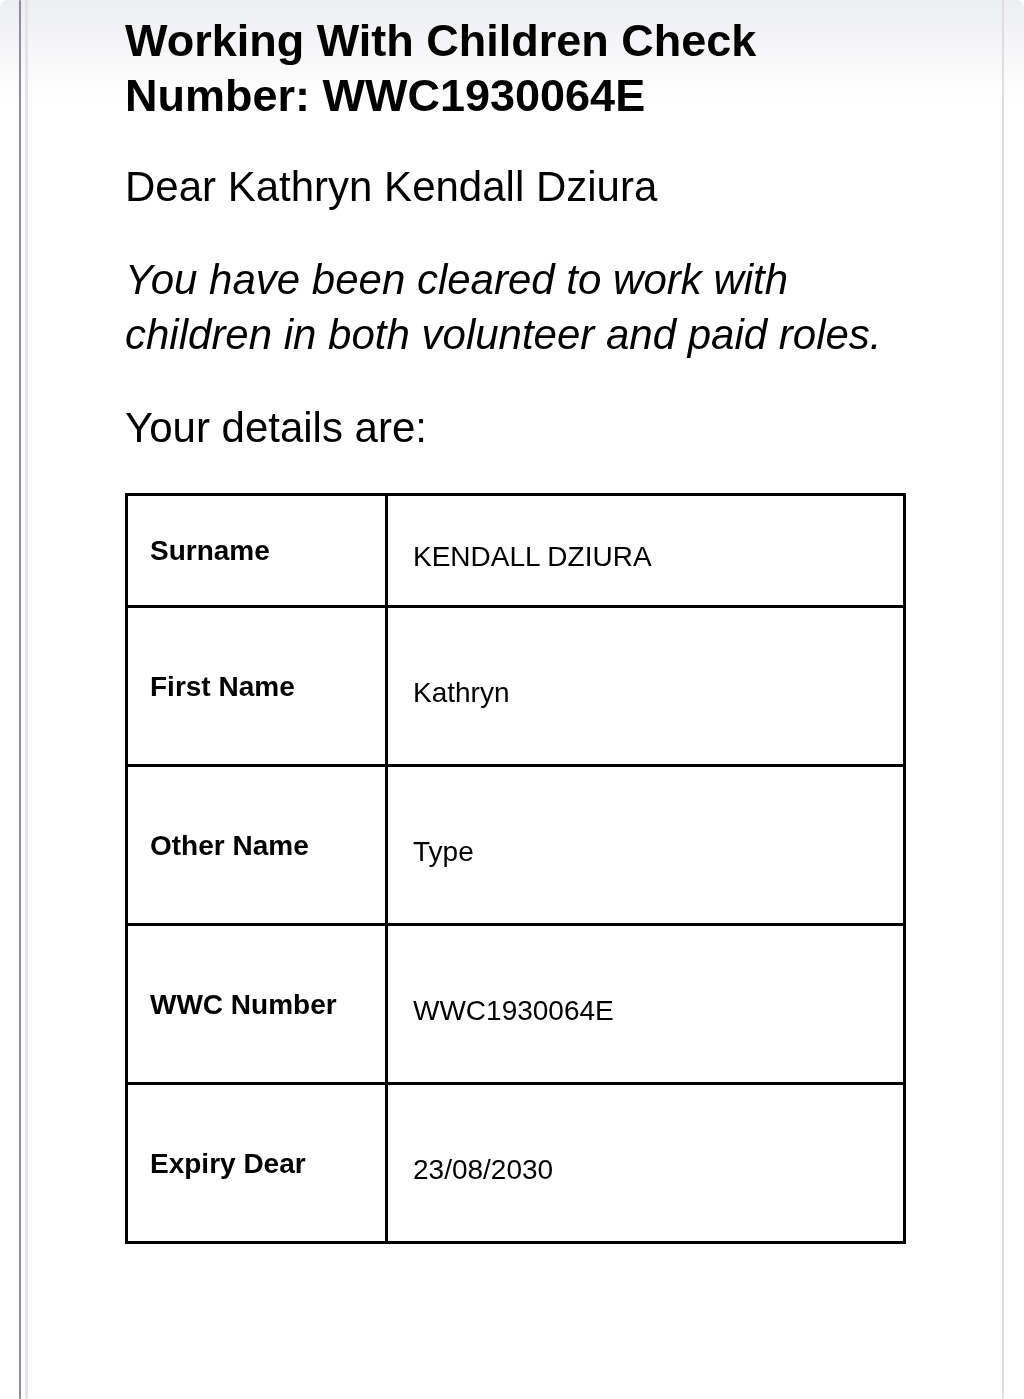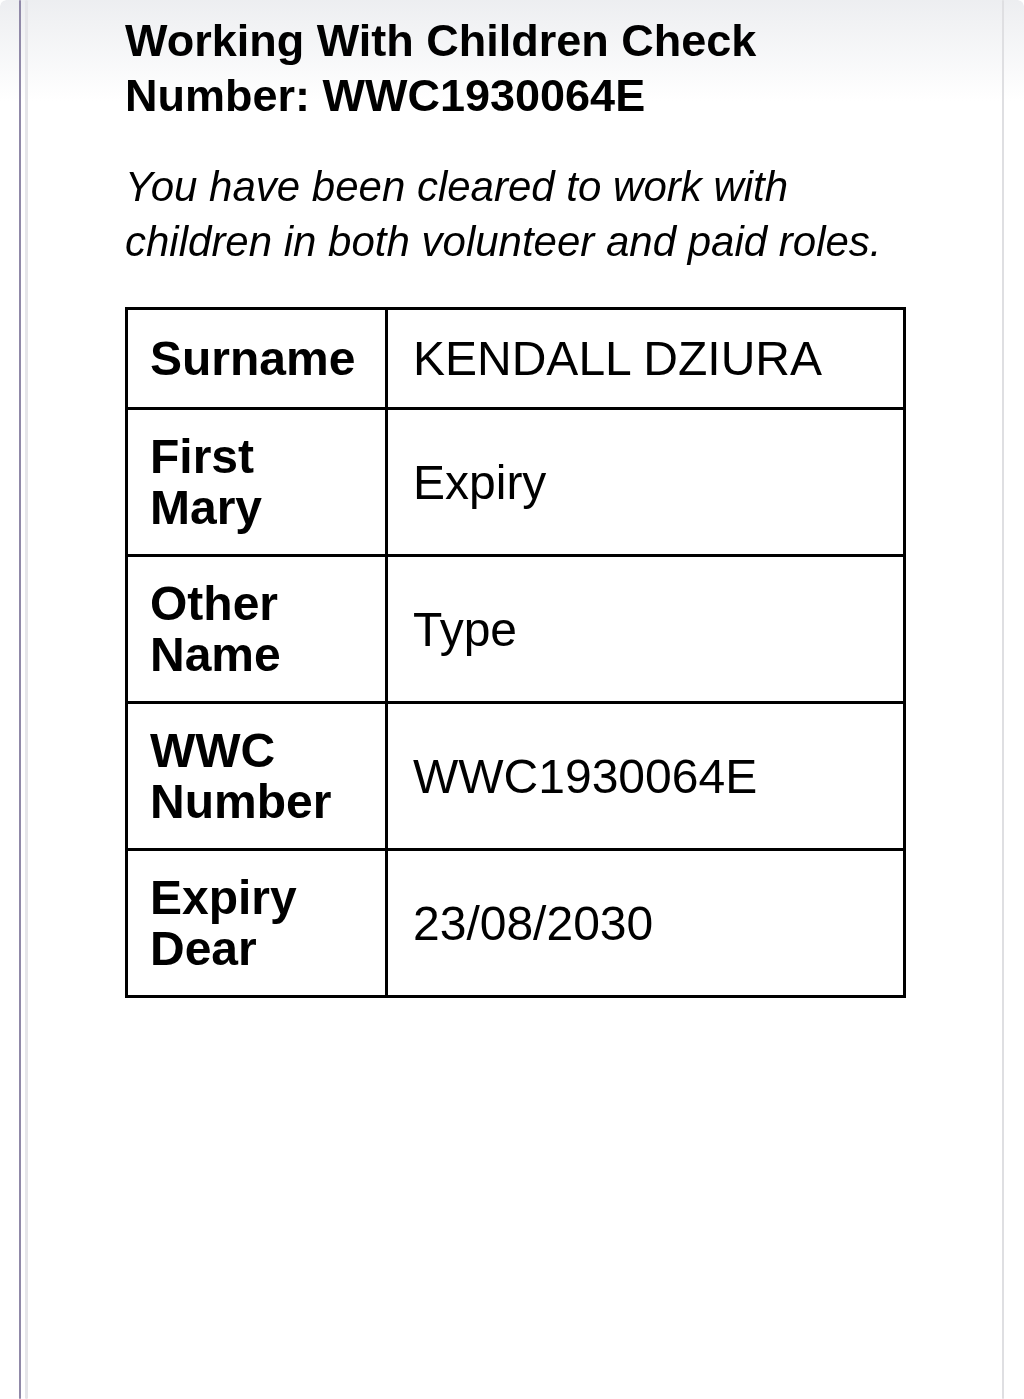--- a/index.html
+++ b/index.html
@@ -68,61 +68,63 @@
   p.para.wide { width: 802px; font-style: italic; }
   table.details {
     border-collapse: collapse;
     table-layout: fixed;
     width: 778px;
     margin-top: 0;
   }
   table.details td {
     border: 3px solid var(--c-table_border, #000000);
     vertical-align: middle;
-    font-size: 48px;
+    font-size: 28px;
     line-height: 51px;
     color: var(--c-text, #000000);
     overflow: hidden;
   }
   td.cell-label {
     width: 227px;
     font-weight: bold;
     padding: 0 8px 0 22px;
   }
   td.cell-value {
-    padding: 0 20px 0 25px;
+    padding: 12px 20px 0 25px;
   }
   tr.row td { height: 144px; }
   tr.row.first td { height: 97px; }
 </style>
 </head>
 <body>
 
 <div class="page">
   <div class="top-fade"></div>
   <div class="quote-bar-outer"></div>
   <div class="quote-bar-inner"></div>
   <div class="right-line"></div>
 
   <div class="content">
     <h1 class="heading">Working With Children Check Number: WWC1930064E</h1>
 
+    <p class="para">Dear Kathryn Kendall Dziura</p>
 
     <p class="para wide">You have been cleared to work with children in both volunteer and paid roles.</p>
 
+    <p class="para">Your details are:</p>
 
     <table class="details">
       <tbody>
         <tr class="row first">
           <td class="cell-label">Surname</td>
           <td class="cell-value">KENDALL DZIURA</td>
         </tr>
         <tr class="row">
-          <td class="cell-label">First Mary</td>
-          <td class="cell-value">Expiry</td>
+          <td class="cell-label">First Name</td>
+          <td class="cell-value">Kathryn</td>
         </tr>
         <tr class="row">
           <td class="cell-label">Other Name</td>
           <td class="cell-value">Type</td>
         </tr>
         <tr class="row">
           <td class="cell-label">WWC Number</td>
           <td class="cell-value">WWC1930064E</td>
         </tr>
         <tr class="row">

